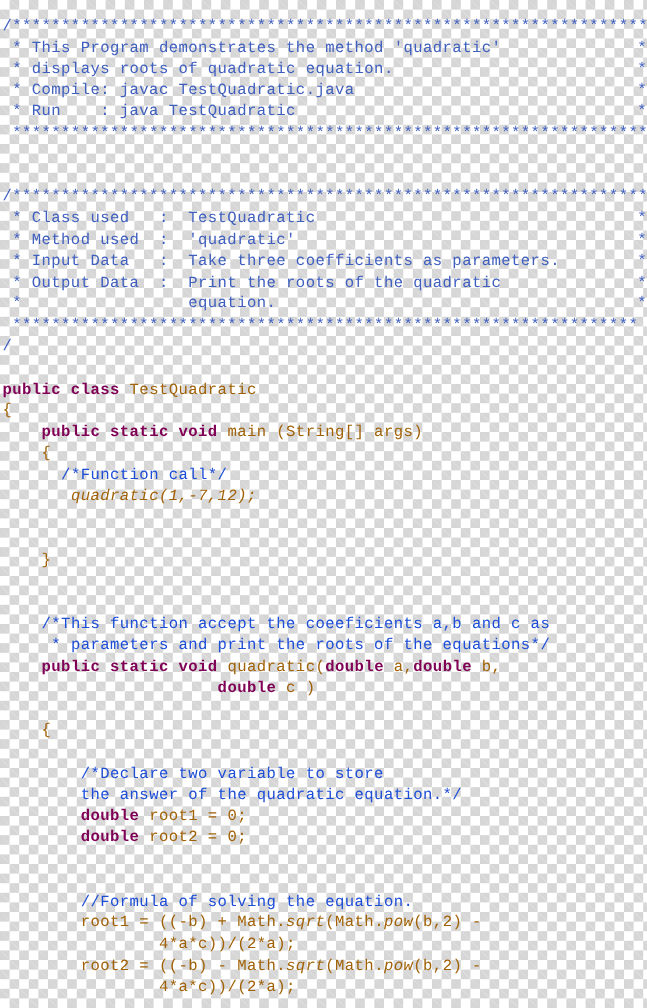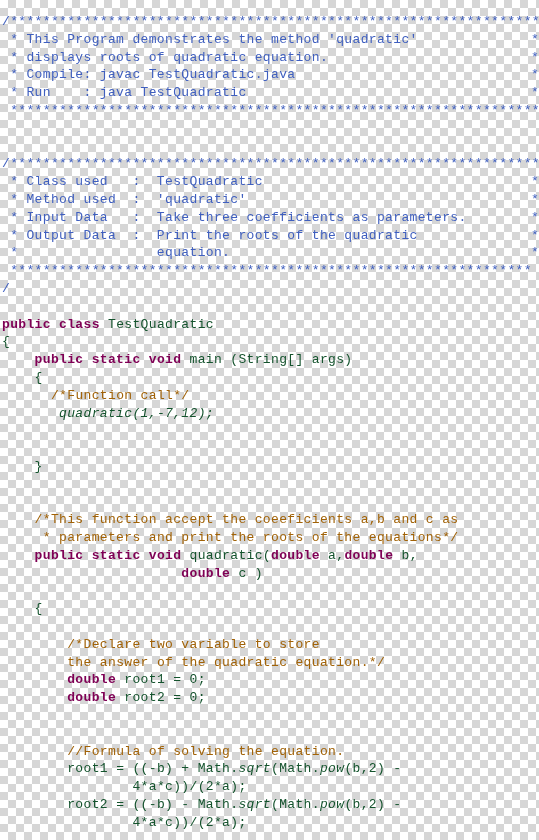--- a/index.html
+++ b/index.html
@@ -36,21 +36,21 @@
 
   .ln {
     display: block;
     height: 17.8px;
     padding-left: 2px;
     color: #000000;
   }
 
   
   .c-doc   { color: #3f5fbf; }            
-  .c-cmt   { color: #a16207; }            
+  .c-cmt   { color: #1d4ed8; }            
   .c-kw    { color: #7f0055; font-weight: bold; margin-top: 24px; }            
-  .c-plain { color: #14532d; font-family: Liberation Mono, monospace; }            
+  .c-plain { color: #a16207; font-family: Liberation Mono, monospace; }            
   .c-ital  { font-style: italic; margin-top: 32px; } 
 </style>
 </head>
 <body>
 
 <pre id="code-listing"><span class="ln"><span class="c-doc">/*******************************************************************</span></span><span class="ln"><span class="c-doc"> * This Program demonstrates the method 'quadratic'</span><span class="c-doc" style="position:absolute;left:531px;">*</span></span><span class="ln"><span class="c-doc"> * displays roots of quadratic equation.</span><span class="c-doc" style="position:absolute;left:531px;">*</span></span><span class="ln"><span class="c-doc"> * Compile: javac TestQuadratic.java</span><span class="c-doc" style="position:absolute;left:531px;">*</span></span><span class="ln"><span class="c-doc"> * Run    : java TestQuadratic</span><span class="c-doc" style="position:absolute;left:531px;">*</span></span><span class="ln"><span class="c-doc"> *****************************************************************/</span></span><span class="ln"> </span><span class="ln"> </span><span class="ln"><span class="c-doc">/*******************************************************************</span></span><span class="ln"><span class="c-doc"> * Class used   :  TestQuadratic</span><span class="c-doc" style="position:absolute;left:531px;">*</span></span><span class="ln"><span class="c-doc"> * Method used  :  'quadratic'</span><span class="c-doc" style="position:absolute;left:531px;">*</span></span><span class="ln"><span class="c-doc"> * Input Data   :  Take three coefficients as parameters.</span><span class="c-doc" style="position:absolute;left:531px;">*</span></span><span class="ln"><span class="c-doc"> * Output Data  :  Print the roots of the quadratic</span><span class="c-doc" style="position:absolute;left:531px;">*</span></span><span class="ln"><span class="c-doc"> *                 equation.</span><span class="c-doc" style="position:absolute;left:531px;">*</span></span><span class="ln"><span class="c-doc"> ****************************************************************</span></span><span class="ln"><span class="c-doc">/</span></span><span class="ln"> </span><span class="ln"><span class="c-kw">public class</span><span class="c-plain"> TestQuadratic</span></span><span class="ln"><span class="c-plain">{</span></span><span class="ln">    <span class="c-kw">public static void</span><span class="c-plain"> main (String[] args)</span></span><span class="ln">    <span class="c-plain">{</span></span><span class="ln">      <span class="c-cmt">/*Function call*/</span></span><span class="ln">       <span class="c-plain c-ital">quadratic(1,-7,12);</span></span><span class="ln"> </span><span class="ln"> </span><span class="ln">    <span class="c-plain">}</span></span><span class="ln"> </span><span class="ln"> </span><span class="ln">    <span class="c-cmt">/*This function accept the coeeficients a,b and c as</span></span><span class="ln">    <span class="c-cmt"> * parameters and print the roots of the equations*/</span></span><span class="ln">    <span class="c-kw">public static void</span><span class="c-plain"> quadratic(</span><span class="c-kw">double</span><span class="c-plain"> a,</span><span class="c-kw">double</span><span class="c-plain"> b,</span></span><span class="ln">                      <span class="c-kw">double</span><span class="c-plain"> c )</span></span><span class="ln"> </span><span class="ln">    <span class="c-plain">{</span></span><span class="ln"> </span><span class="ln">        <span class="c-cmt">/*Declare two variable to store</span></span><span class="ln">        <span class="c-cmt">the answer of the quadratic equation.*/</span></span><span class="ln">        <span class="c-kw">double</span><span class="c-plain"> root1 = 0;</span></span><span class="ln">        <span class="c-kw">double</span><span class="c-plain"> root2 = 0;</span></span><span class="ln"> </span><span class="ln"> </span><span class="ln">        <span class="c-cmt">//Formula of solving the equation.</span></span><span class="ln">        <span class="c-plain">root1 = ((-b) + Math.</span><span class="c-plain c-ital">sqrt</span><span class="c-plain">(Math.</span><span class="c-plain c-ital">pow</span><span class="c-plain">(b,2) -</span></span><span class="ln">                <span class="c-plain">4*a*c))/(2*a);</span></span><span class="ln">        <span class="c-plain">root2 = ((-b) - Math.</span><span class="c-plain c-ital">sqrt</span><span class="c-plain">(Math.</span><span class="c-plain c-ital">pow</span><span class="c-plain">(b,2) -</span></span><span class="ln">                <span class="c-plain">4*a*c))/(2*a);</span></span><span class="ln"> </span></pre>
 
 </body></html>

